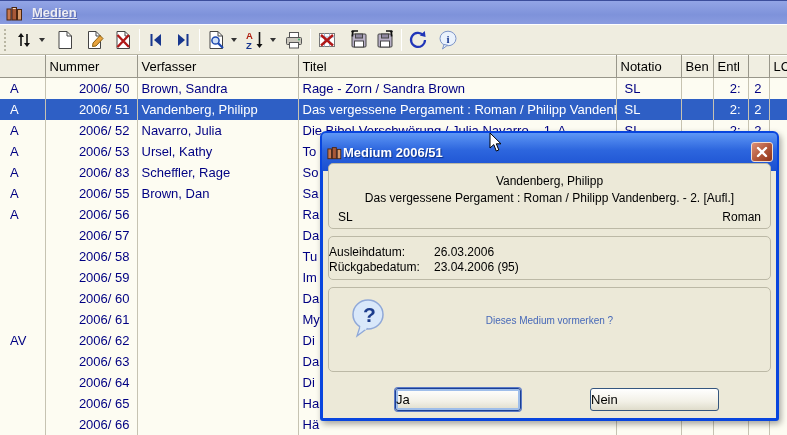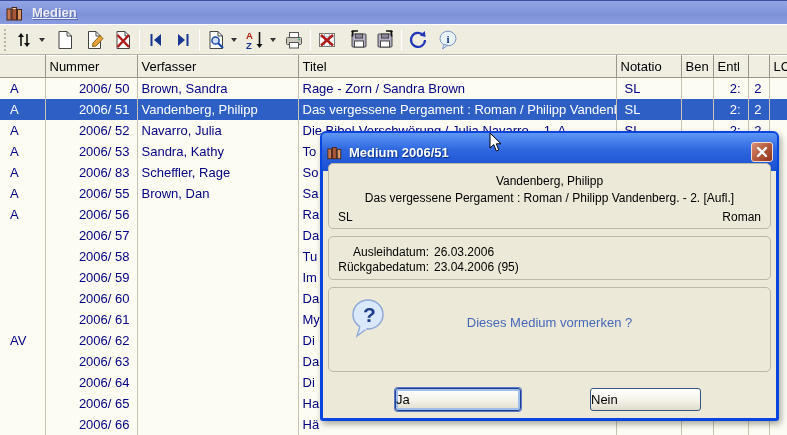--- a/index.html
+++ b/index.html
@@ -59,52 +59,52 @@
   tr.selected td { background:#2E5FC5 !important; color:#FFFFFF !important; }
   
   .dialog {
     position:absolute; left:320px; top:131px; width:459px; height:290px;
     background:#ECE9D8; border:3px solid #0845DE; border-radius:6px 6px 3px 3px;
     box-shadow:2px 3px 6px rgba(0,0,0,.35); z-index:10;
   }
   .dlg-title {
     height:38px; margin:-1px -1px 0 -1px; border-radius:4px 4px 0 0;
     background:linear-gradient(180deg,#5E97F5 0%,#2D66DE 45%,#1A4FD0 100%);
-    display:flex; align-items:center; gap:6px; padding:0 4px 0 5px;
+    display:flex; align-items:center; gap:0; padding:0 4px 0 5px;
   }
   .dlg-title .dtitle { color:#fff; font-weight:bold; font-size:13px; flex:1;
     text-shadow:1px 1px 1px #0A2E86; }
   .closebtn {
     width:22px; height:20px; border:1px solid #F2DCCE; border-radius:3px;
     background:linear-gradient(135deg,#DE9078 0%,#B05538 55%,#8F3419 100%);
     display:flex; align-items:center; justify-content:center;
   }
   .gbox {
     position:absolute; left:5px; right:5px;
     border:1px solid #BCB9A6; border-radius:5px; background:#ECE9D8;
     font-size:12px;
   }
   .box-media { top:29px; height:66px; text-align:center; padding-top:9px; line-height:17px; }
   .box-media .nrow { display:flex; justify-content:space-between; padding:2px 9px 0 9px; }
   .box-loan { top:102px; height:44px; padding-top:8px; line-height:15px; }
   .loan-row { display:flex; }
-  .loan-row .ll { width:100px; text-align:right; }
+  .loan-row .ll { width:100px; text-align:left; }
   .loan-row .lv { padding-left:5px;text-align:center; }
   .box-question { top:153px; height:85px; }
   .q-icon { position:absolute; left:21px; top:10px; }
   .q-text { position:absolute; left:0; right:0; top:27px; text-align:center;
-    color:#4668B8; font-size:13px; }
+    color:#4668B8; font-size:10px; }
   .xpbtn {
     position:absolute; top:254px; height:23px; font-size:13px; color:#000;
     background:linear-gradient(180deg,#FFFFFF 0%,#F2F0E6 60%,#DFDCCB 100%);
     border:1px solid #35567F; border-radius:3px; text-align:left; line-height:21px;
   }
   .btn-ja { left:72px; width:126px; border-color:#1C3F94;
     box-shadow:inset 0 0 0 2px #9FBEEA, 0 0 0 1px #5A7AC8; }
-  .btn-nein { left:267px; width:111px; }
+  .btn-nein { left:267px; width:129px; }
   .cursor { position:absolute; left:489px; top:132px; z-index:30; }
   svg { display:block; }
 </style>
 </head>
 <body>
 
 <div class="app">
 
   <div class="titlebar">
     <span>
@@ -332,21 +332,21 @@
           <td>Die Bibel-Verschwörung / Julia Navarro. - 1. A</td>
           <td>SL</td>
           <td></td>
           <td>2:</td>
           <td>2</td>
           <td></td>
         </tr>
         <tr>
           <td>A</td>
           <td>2006/ 53</td>
-          <td>Sandra, Kathy</td>
+          <td>Ursel, Kathy</td>
           <td>To</td>
           <td></td>
           <td></td>
           <td></td>
           <td></td>
           <td></td>
         </tr>
         <tr>
           <td>A</td>
           <td>2006/ 83</td>

